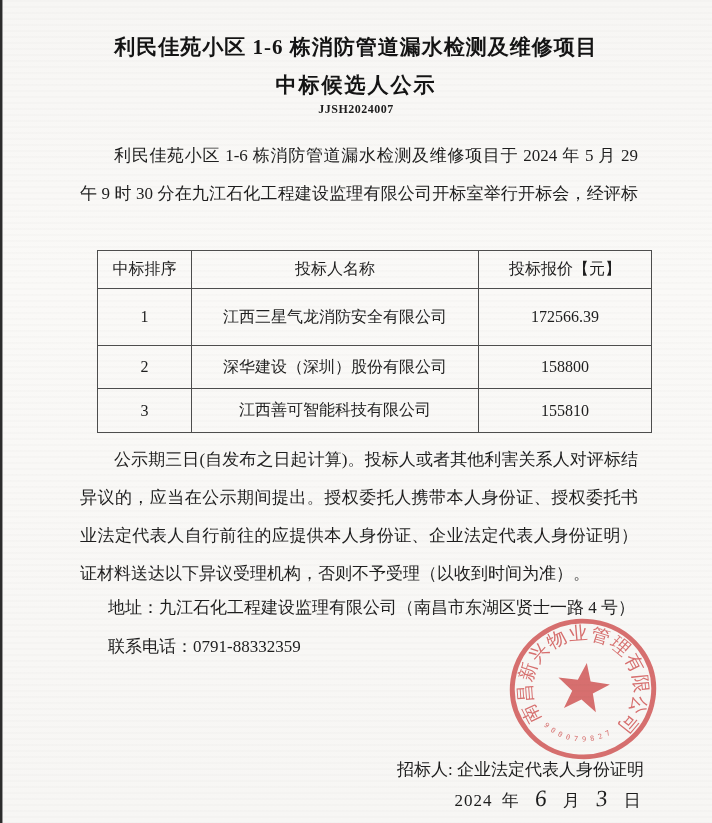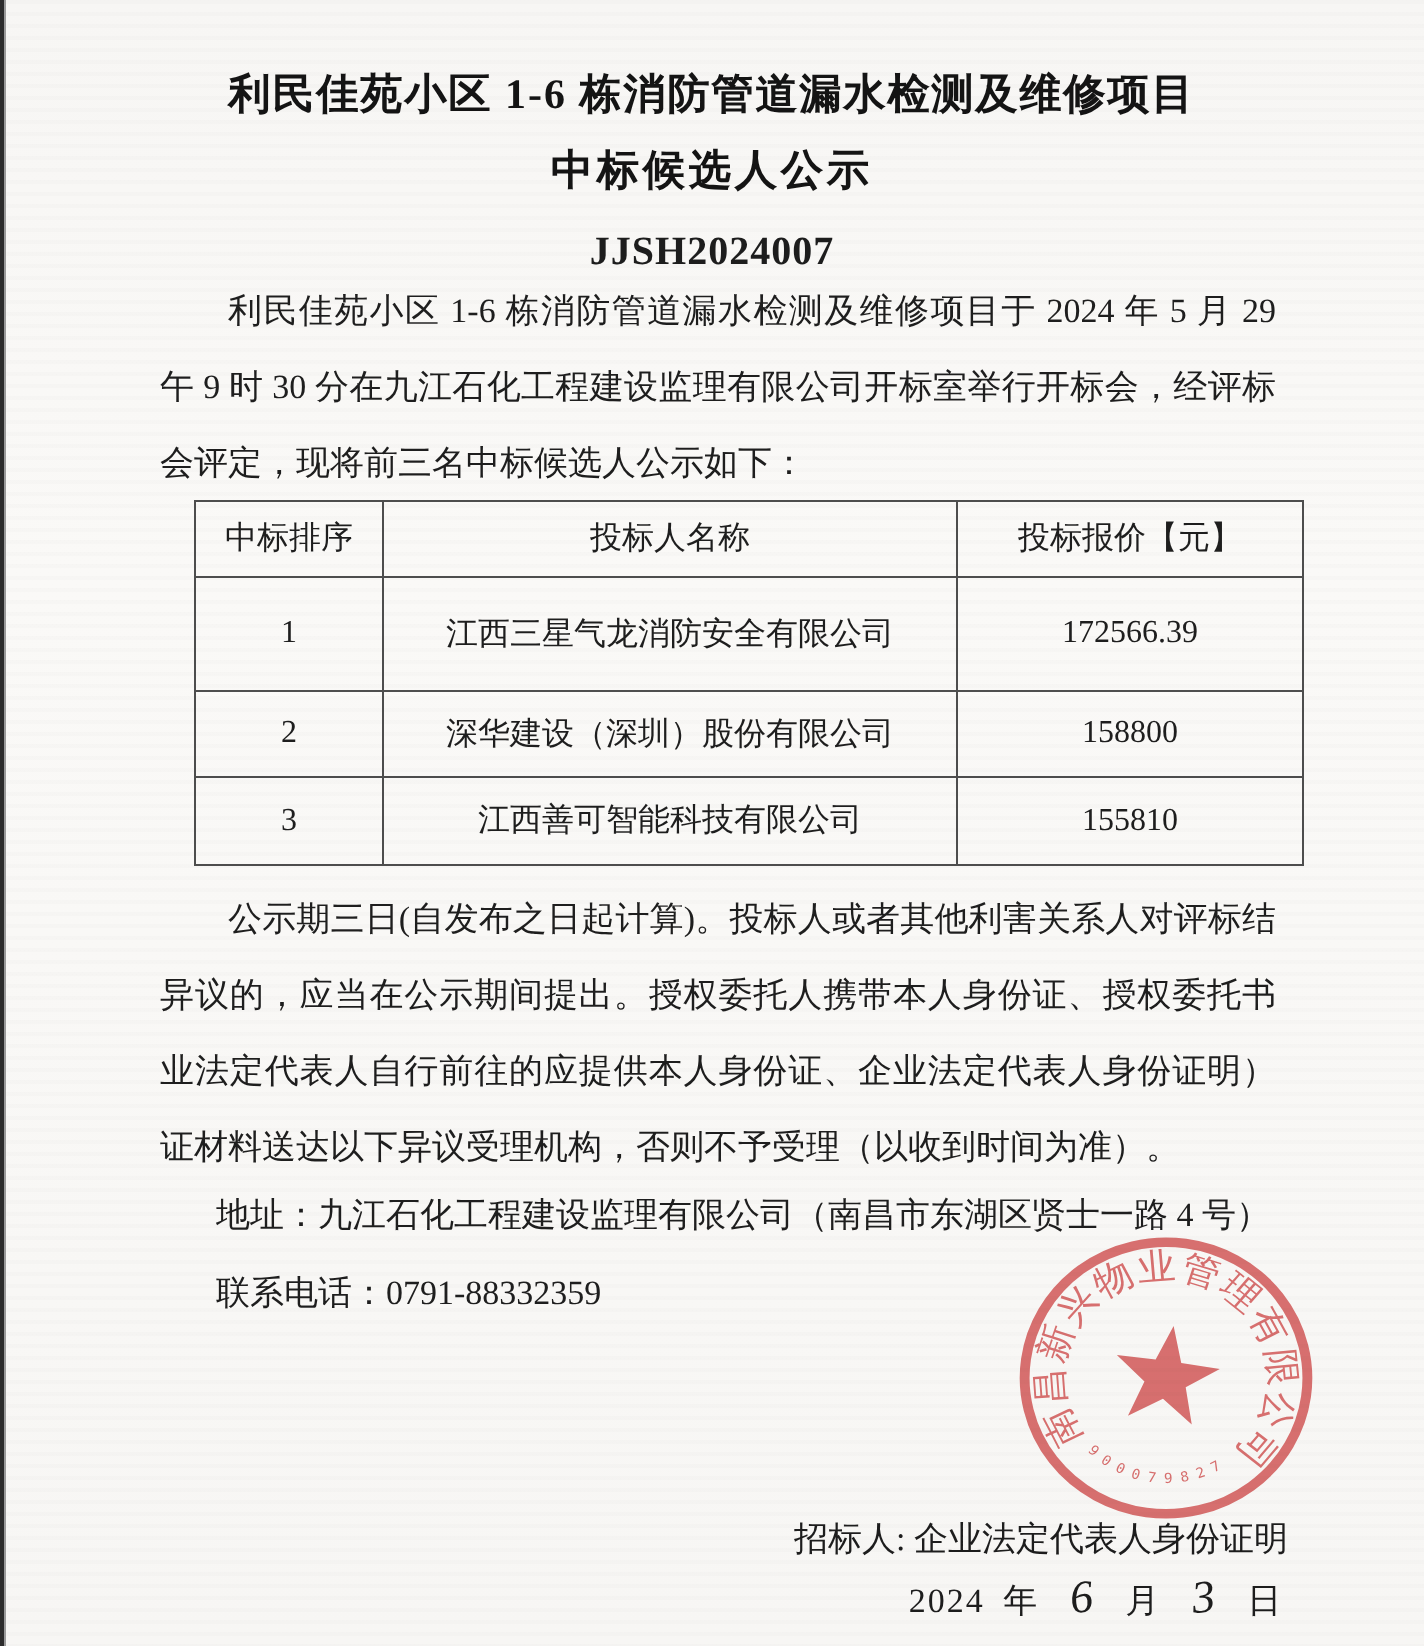--- a/index.html
+++ b/index.html
@@ -16,22 +16,22 @@
     content:""; position:absolute; inset:0; pointer-events:none;
     background:repeating-linear-gradient(180deg, rgba(90,90,90,0.018) 0 2px, transparent 2px 6px);
   }
   .scan-edge { position:absolute; left:0; top:0; width:3px; height:100%;
     background:linear-gradient(90deg,#2c2c2c 0 2px,#9a9a9a 2px 3px); }
 
   .title1 { position:absolute; top:30px; left:0; width:100%; text-align:center;
     font-size:21px; font-weight:700; line-height:34px; letter-spacing:1px; color:#141414; }
   .title2 { position:absolute; top:68px; left:0; width:100%; text-align:center;
     font-size:21px; font-weight:700; line-height:34px; letter-spacing:2px; color:#141414; }
-  .code   { position:absolute; top:112px; left:0; width:100%; text-align:center;
-    font-size:20px; font-weight:700; line-height:28px; letter-spacing:0.5px; }
+  .code   { position:absolute; top:95px; left:0; width:100%; text-align:center;
+    font-size:12px; font-weight:700; line-height:28px; letter-spacing:0.5px; }
 
   .block { position:absolute; left:80px; width:558px; font-size:17px; color:#1e1e1e; }
   .bline { height:38px; line-height:38px; overflow:hidden; }
   .just  { text-align:justify; text-align-last:justify; }
   .ind   { text-indent:34px; }
 
   .intro  { top:137px; }
   .notice { top:441px; }
 
   table.bid {
@@ -72,21 +72,20 @@
 <div class="page">
   <div class="scan-edge"></div>
 
   <div class="title1">利民佳苑小区 1-6 栋消防管道漏水检测及维修项目</div>
   <div class="title2">中标候选人公示</div>
   <div class="code">JJSH2024007</div>
 
   <div class="block intro">
     <div class="bline just ind">利民佳苑小区 1-6 栋消防管道漏水检测及维修项目于 2024 年 5 月 29 日上</div>
     <div class="bline just">午 9 时 30 分在九江石化工程建设监理有限公司开标室举行开标会，经评标委员</div>
-    <div class="bline">会评定，现将前三名中标候选人公示如下：</div>
   </div>
 
   <table class="bid">
     <colgroup>
         <col style="width:94px">
         <col style="width:287px">
         <col style="width:173px">
       </colgroup>
     <thead>
       <tr class="hrow">

